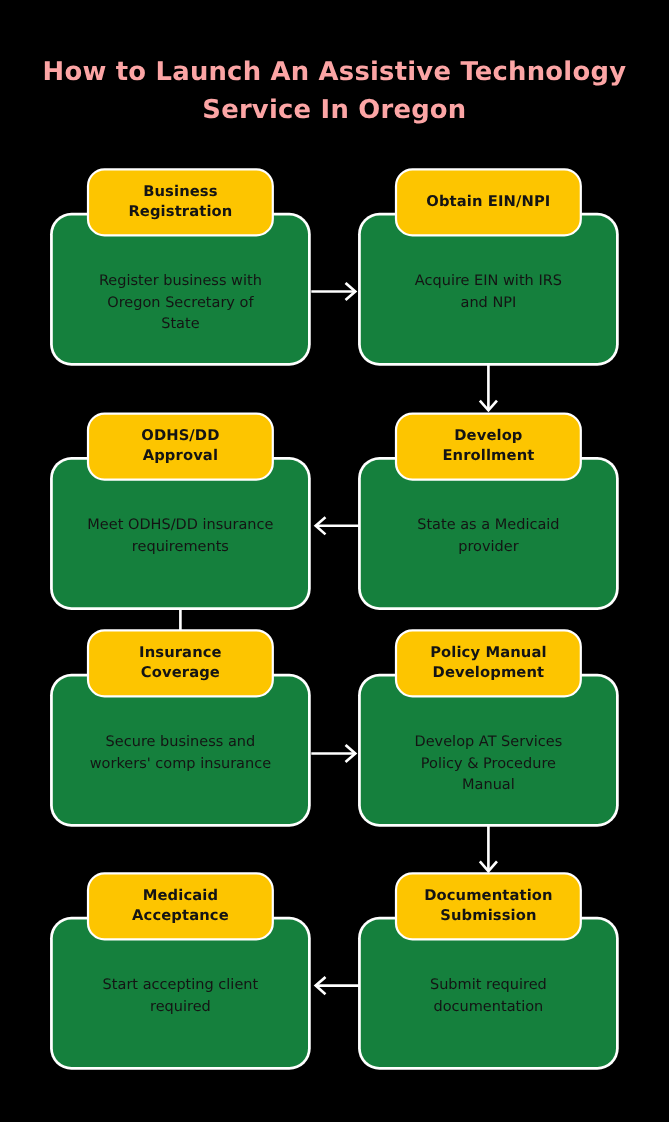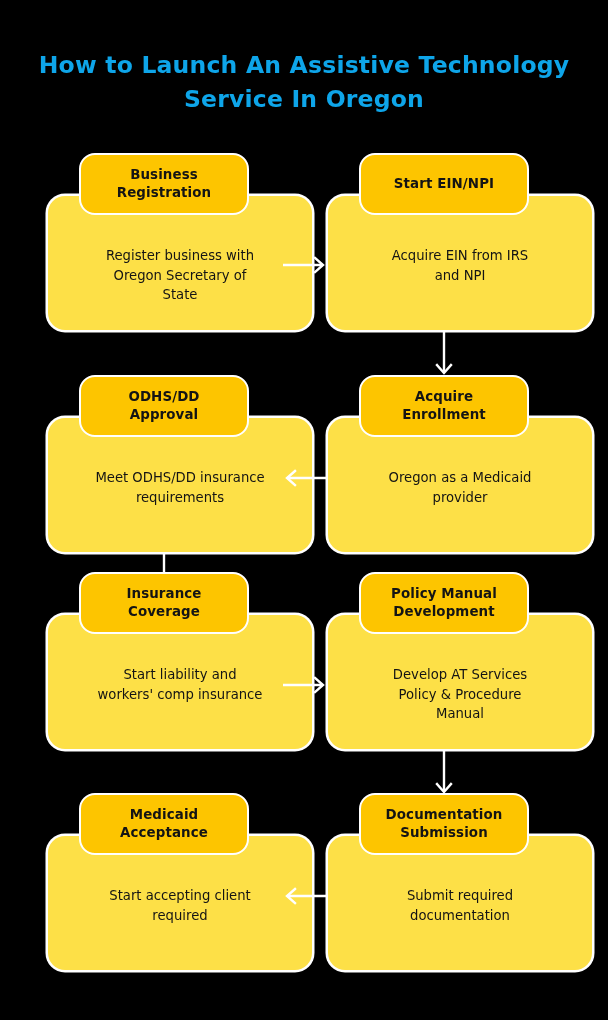--- a/index.html
+++ b/index.html
@@ -17,21 +17,21 @@
     position: relative;
   }
 
   
   #chart-title {
     position: absolute;
     left: 0;
     top: 48px;
     width: 608px;
     text-align: center;
-    color: #0ea5e9;
+    color: #fca5a5;
     font-family: "DejaVu Sans", sans-serif;
     font-size: 23.5px;
     font-weight: bold;
     line-height: 34px;
     letter-spacing: 0.2px;
     padding: 0 24px;
     white-space: pre-line;
   }
 
   
@@ -46,23 +46,23 @@
   
   .node {
     position: absolute;
     width: 232px;
   }
 
   .node-body {
     position: absolute;
     left: 0;
     top: 43px;
-    width: 264px;
+    width: 232px;
     height: 134px;
-    background: #fde047;
+    background: #15803d;
     border-radius: 17px;
     box-shadow: 0 0 0 2.5px #FFFFFF;
   }
 
   .node-desc {
     position: absolute;
     left: 14px;
     right: 14px;
     top: 50px;
     text-align: center;
@@ -131,53 +131,53 @@
 State</div>
     </div>
     <div class="node-header">
       <span class="node-header-label">Business
 Registration</span>
     </div>
   </div>
 
   <div class="node col-right row-1">
     <div class="node-body">
-      <div class="node-desc">Acquire EIN from IRS
+      <div class="node-desc">Acquire EIN with IRS
 and NPI</div>
     </div>
     <div class="node-header">
-      <span class="node-header-label">Start EIN/NPI</span>
+      <span class="node-header-label">Obtain EIN/NPI</span>
     </div>
   </div>
 
   <div class="node col-right row-2">
     <div class="node-body">
-      <div class="node-desc">Oregon as a Medicaid
+      <div class="node-desc">State as a Medicaid
 provider</div>
     </div>
     <div class="node-header">
-      <span class="node-header-label">Acquire
+      <span class="node-header-label">Develop
 Enrollment</span>
     </div>
   </div>
 
   <div class="node col-left row-2">
     <div class="node-body">
       <div class="node-desc">Meet ODHS/DD insurance
 requirements</div>
     </div>
     <div class="node-header">
       <span class="node-header-label">ODHS/DD
 Approval</span>
     </div>
   </div>
 
   <div class="node col-left row-3">
     <div class="node-body">
-      <div class="node-desc">Start liability and
+      <div class="node-desc">Secure business and
 workers' comp insurance</div>
     </div>
     <div class="node-header">
       <span class="node-header-label">Insurance
 Coverage</span>
     </div>
   </div>
 
   <div class="node col-right row-3">
     <div class="node-body">

